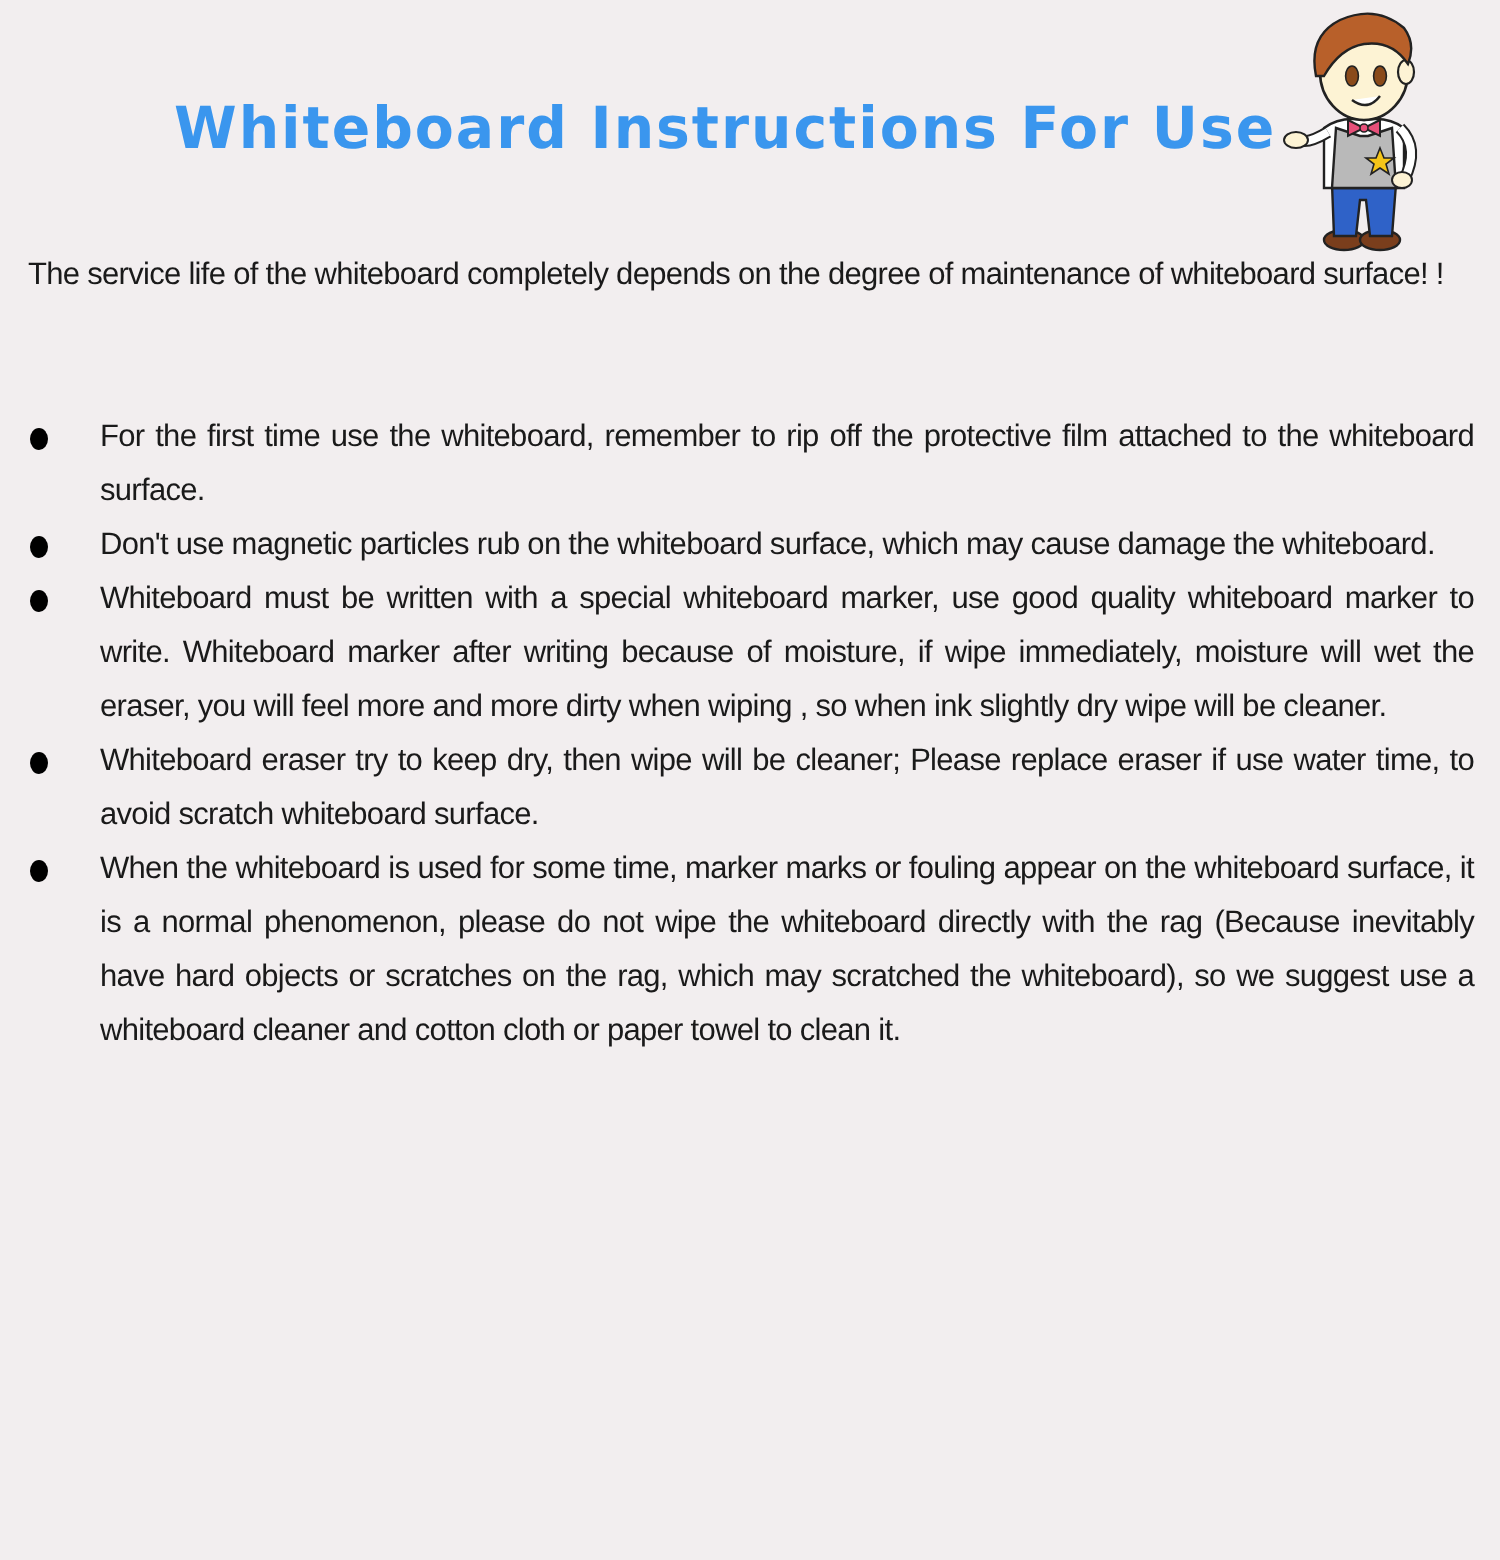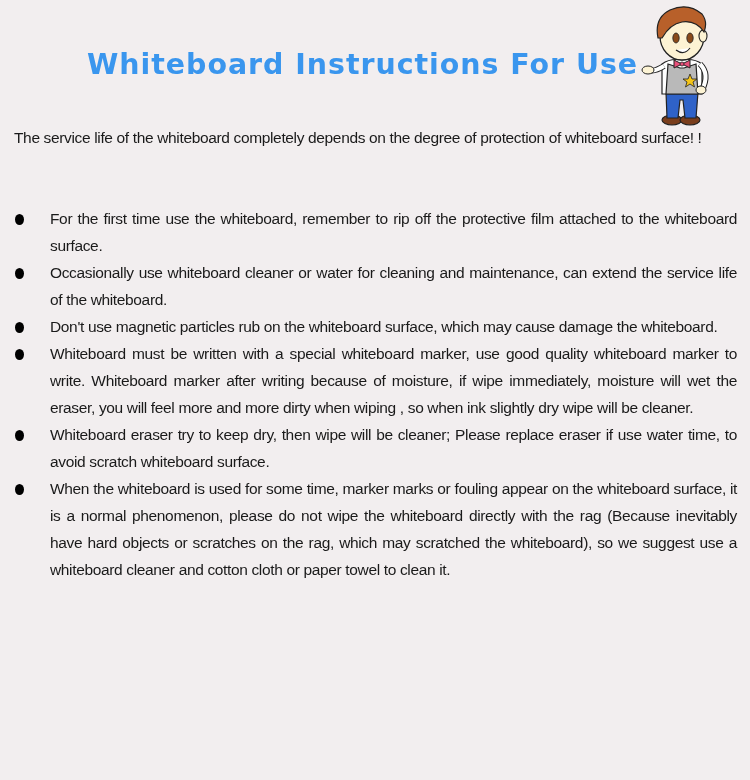--- a/index.html
+++ b/index.html
@@ -105,30 +105,26 @@
 
     <path d="M18 36 Q14 16 30 8 Q48 0 62 12 Q68 20 64 30 Q56 18 42 20 Q30 22 22 36 Z" fill="#b8602a" stroke="#222" stroke-width="1.2"></path>
 
     <ellipse cx="36" cy="36" rx="3.2" ry="5" fill="#8a4a1a" stroke="#222" stroke-width="0.8"></ellipse>
     <ellipse cx="50" cy="36" rx="3.2" ry="5" fill="#8a4a1a" stroke="#222" stroke-width="0.8"></ellipse>
 
     <path d="M36 48 Q44 54 50 46" fill="#ffffff" stroke="#222" stroke-width="1.2"></path>
   </svg>
 </div>
 
-<p class="intro">The service life of the whiteboard completely depends on the degree of protection of whiteboard surface! !</p>
+<p class="intro">The service life of the whiteboard completely depends on the degree of maintenance of whiteboard surface! !</p>
 
 <ul class="list">
   <li class="item">
     <span class="bullet"></span>
     <p>For the first time use the whiteboard, remember to rip off the protective film attached to the whiteboard surface.</p>
-  </li>
-  <li class="item">
-    <span class="bullet"></span>
-    <p>Occasionally use whiteboard cleaner or water for cleaning and maintenance, can extend the service life of the whiteboard.</p>
   </li>
   <li class="item">
     <span class="bullet"></span>
     <p>Don't use magnetic particles rub on the whiteboard surface, which may cause damage the whiteboard.</p>
   </li>
   <li class="item">
     <span class="bullet"></span>
     <p>Whiteboard must be written with a special whiteboard marker, use good quality whiteboard marker to write. Whiteboard marker after writing because of moisture, if wipe immediately, moisture will wet the eraser, you will feel more and more dirty when wiping , so when ink slightly dry wipe will be cleaner.</p>
   </li>
   <li class="item">

